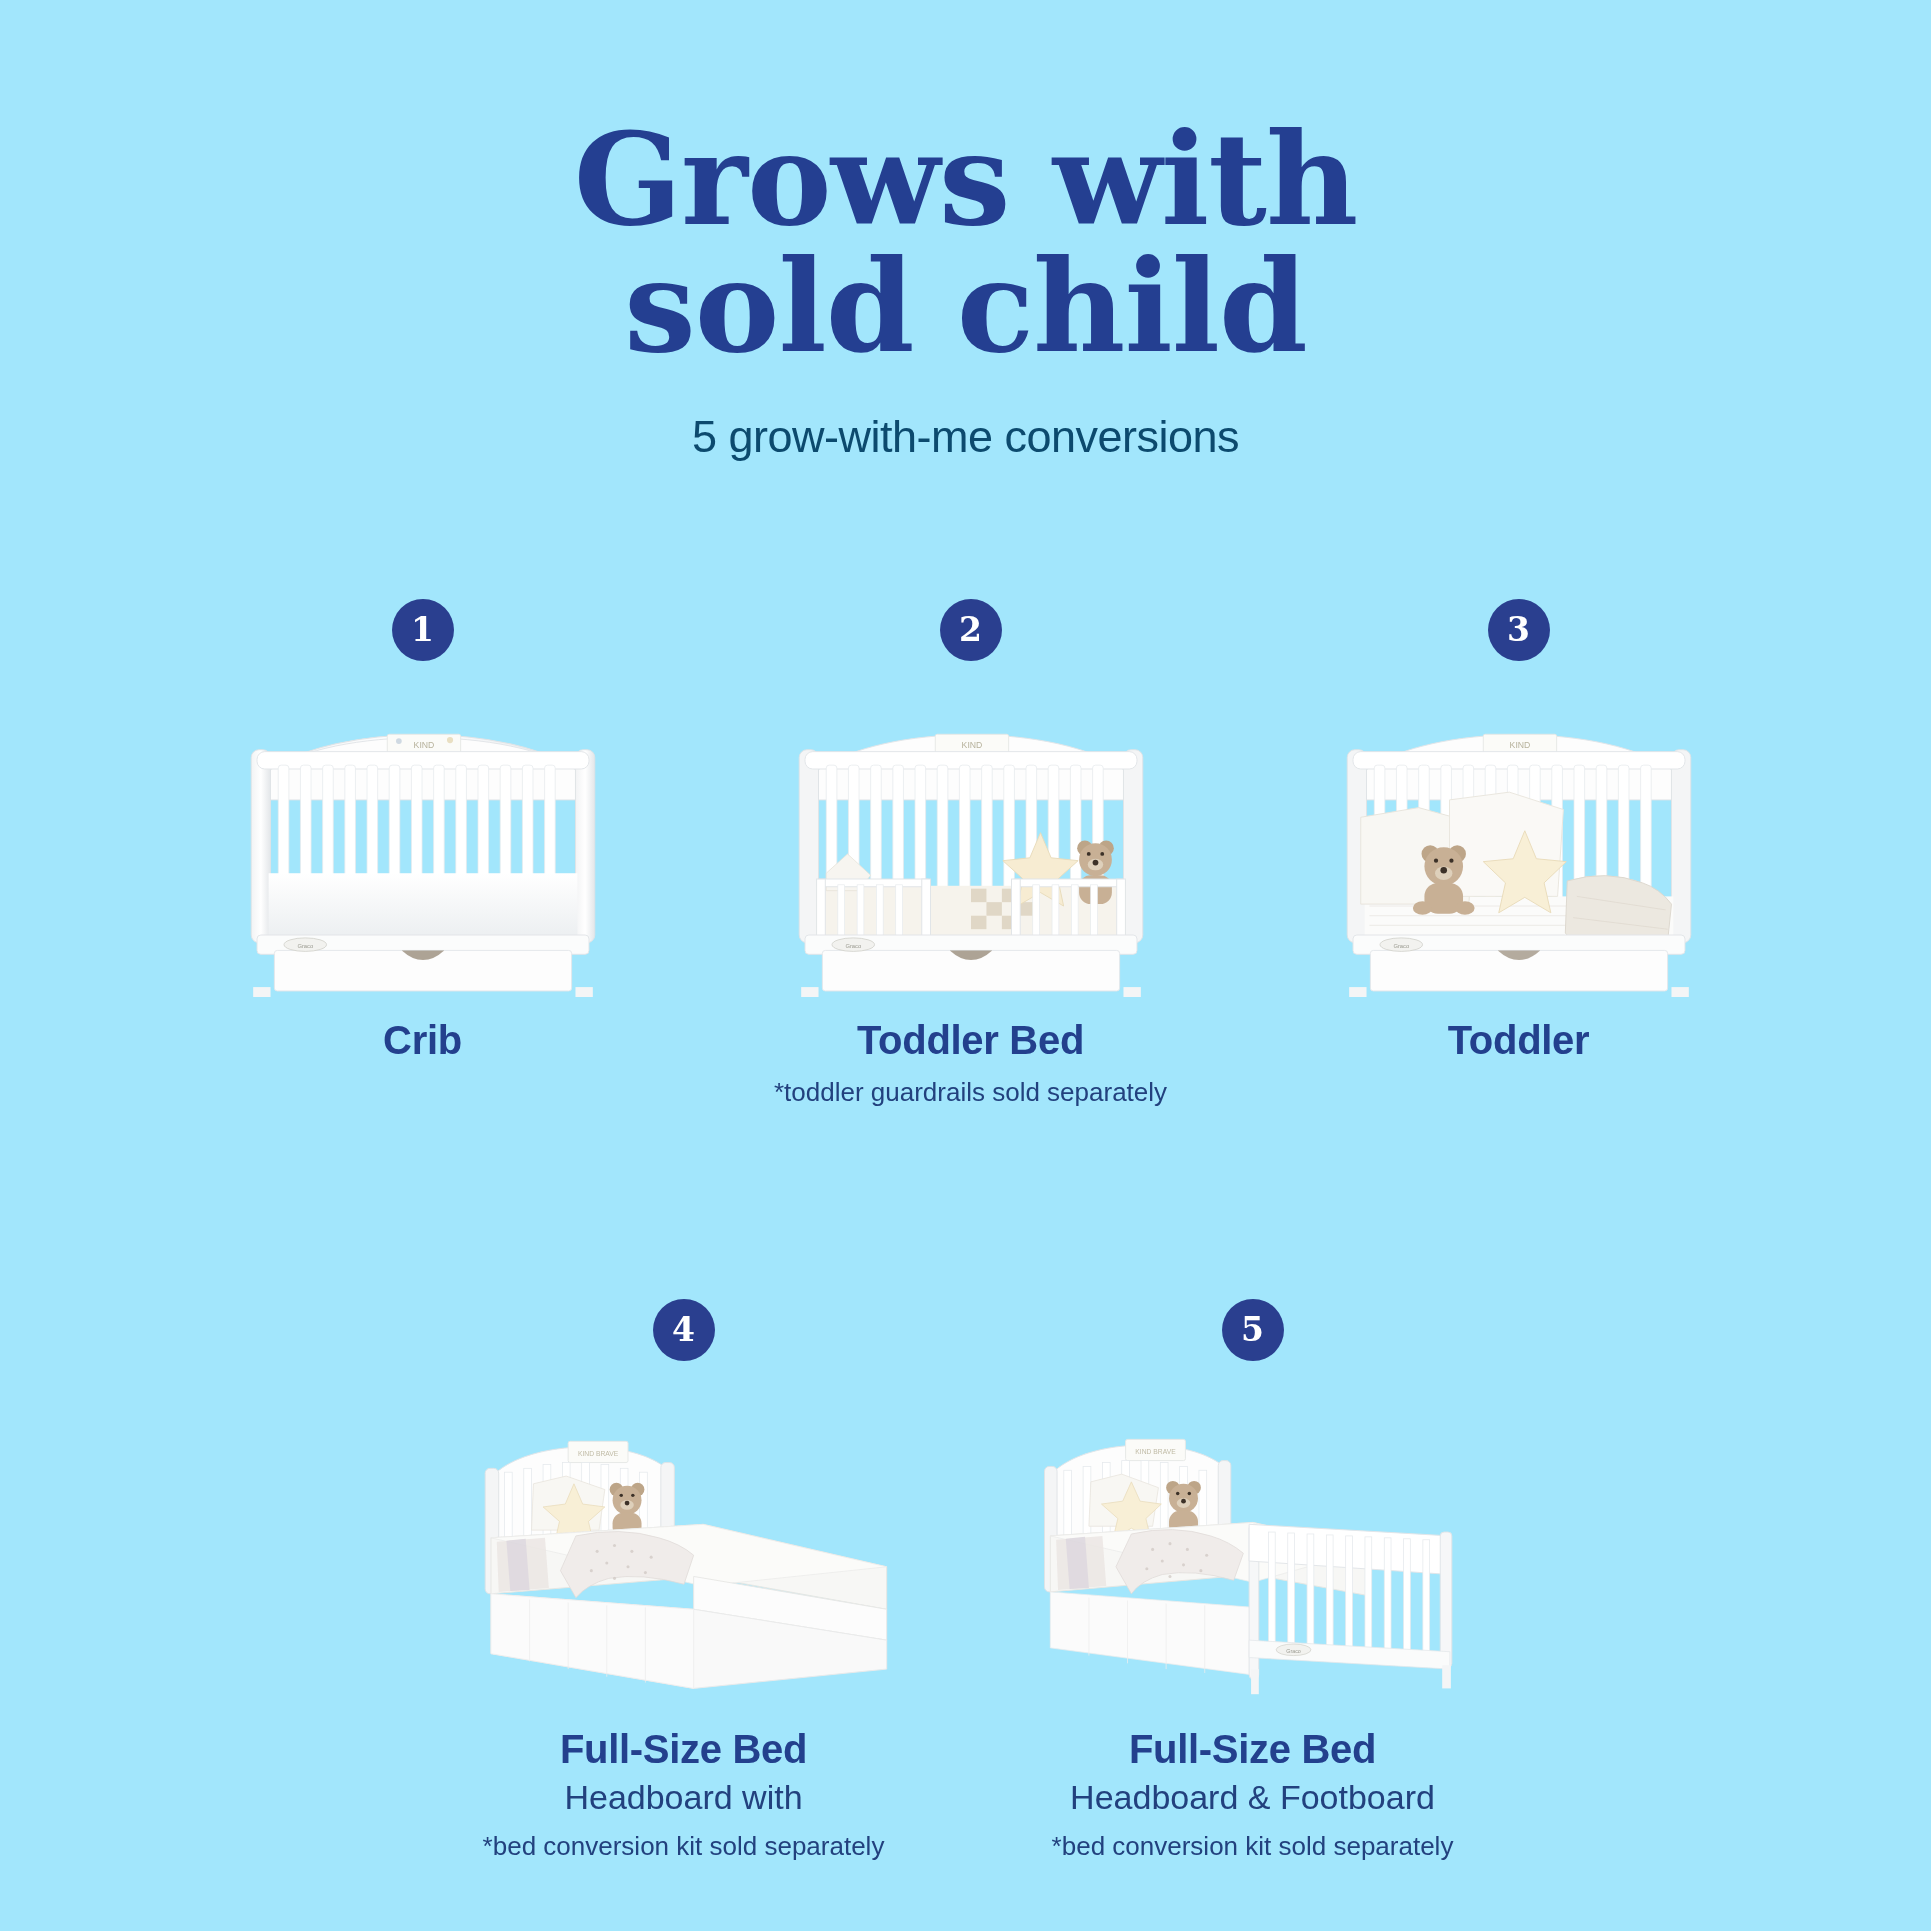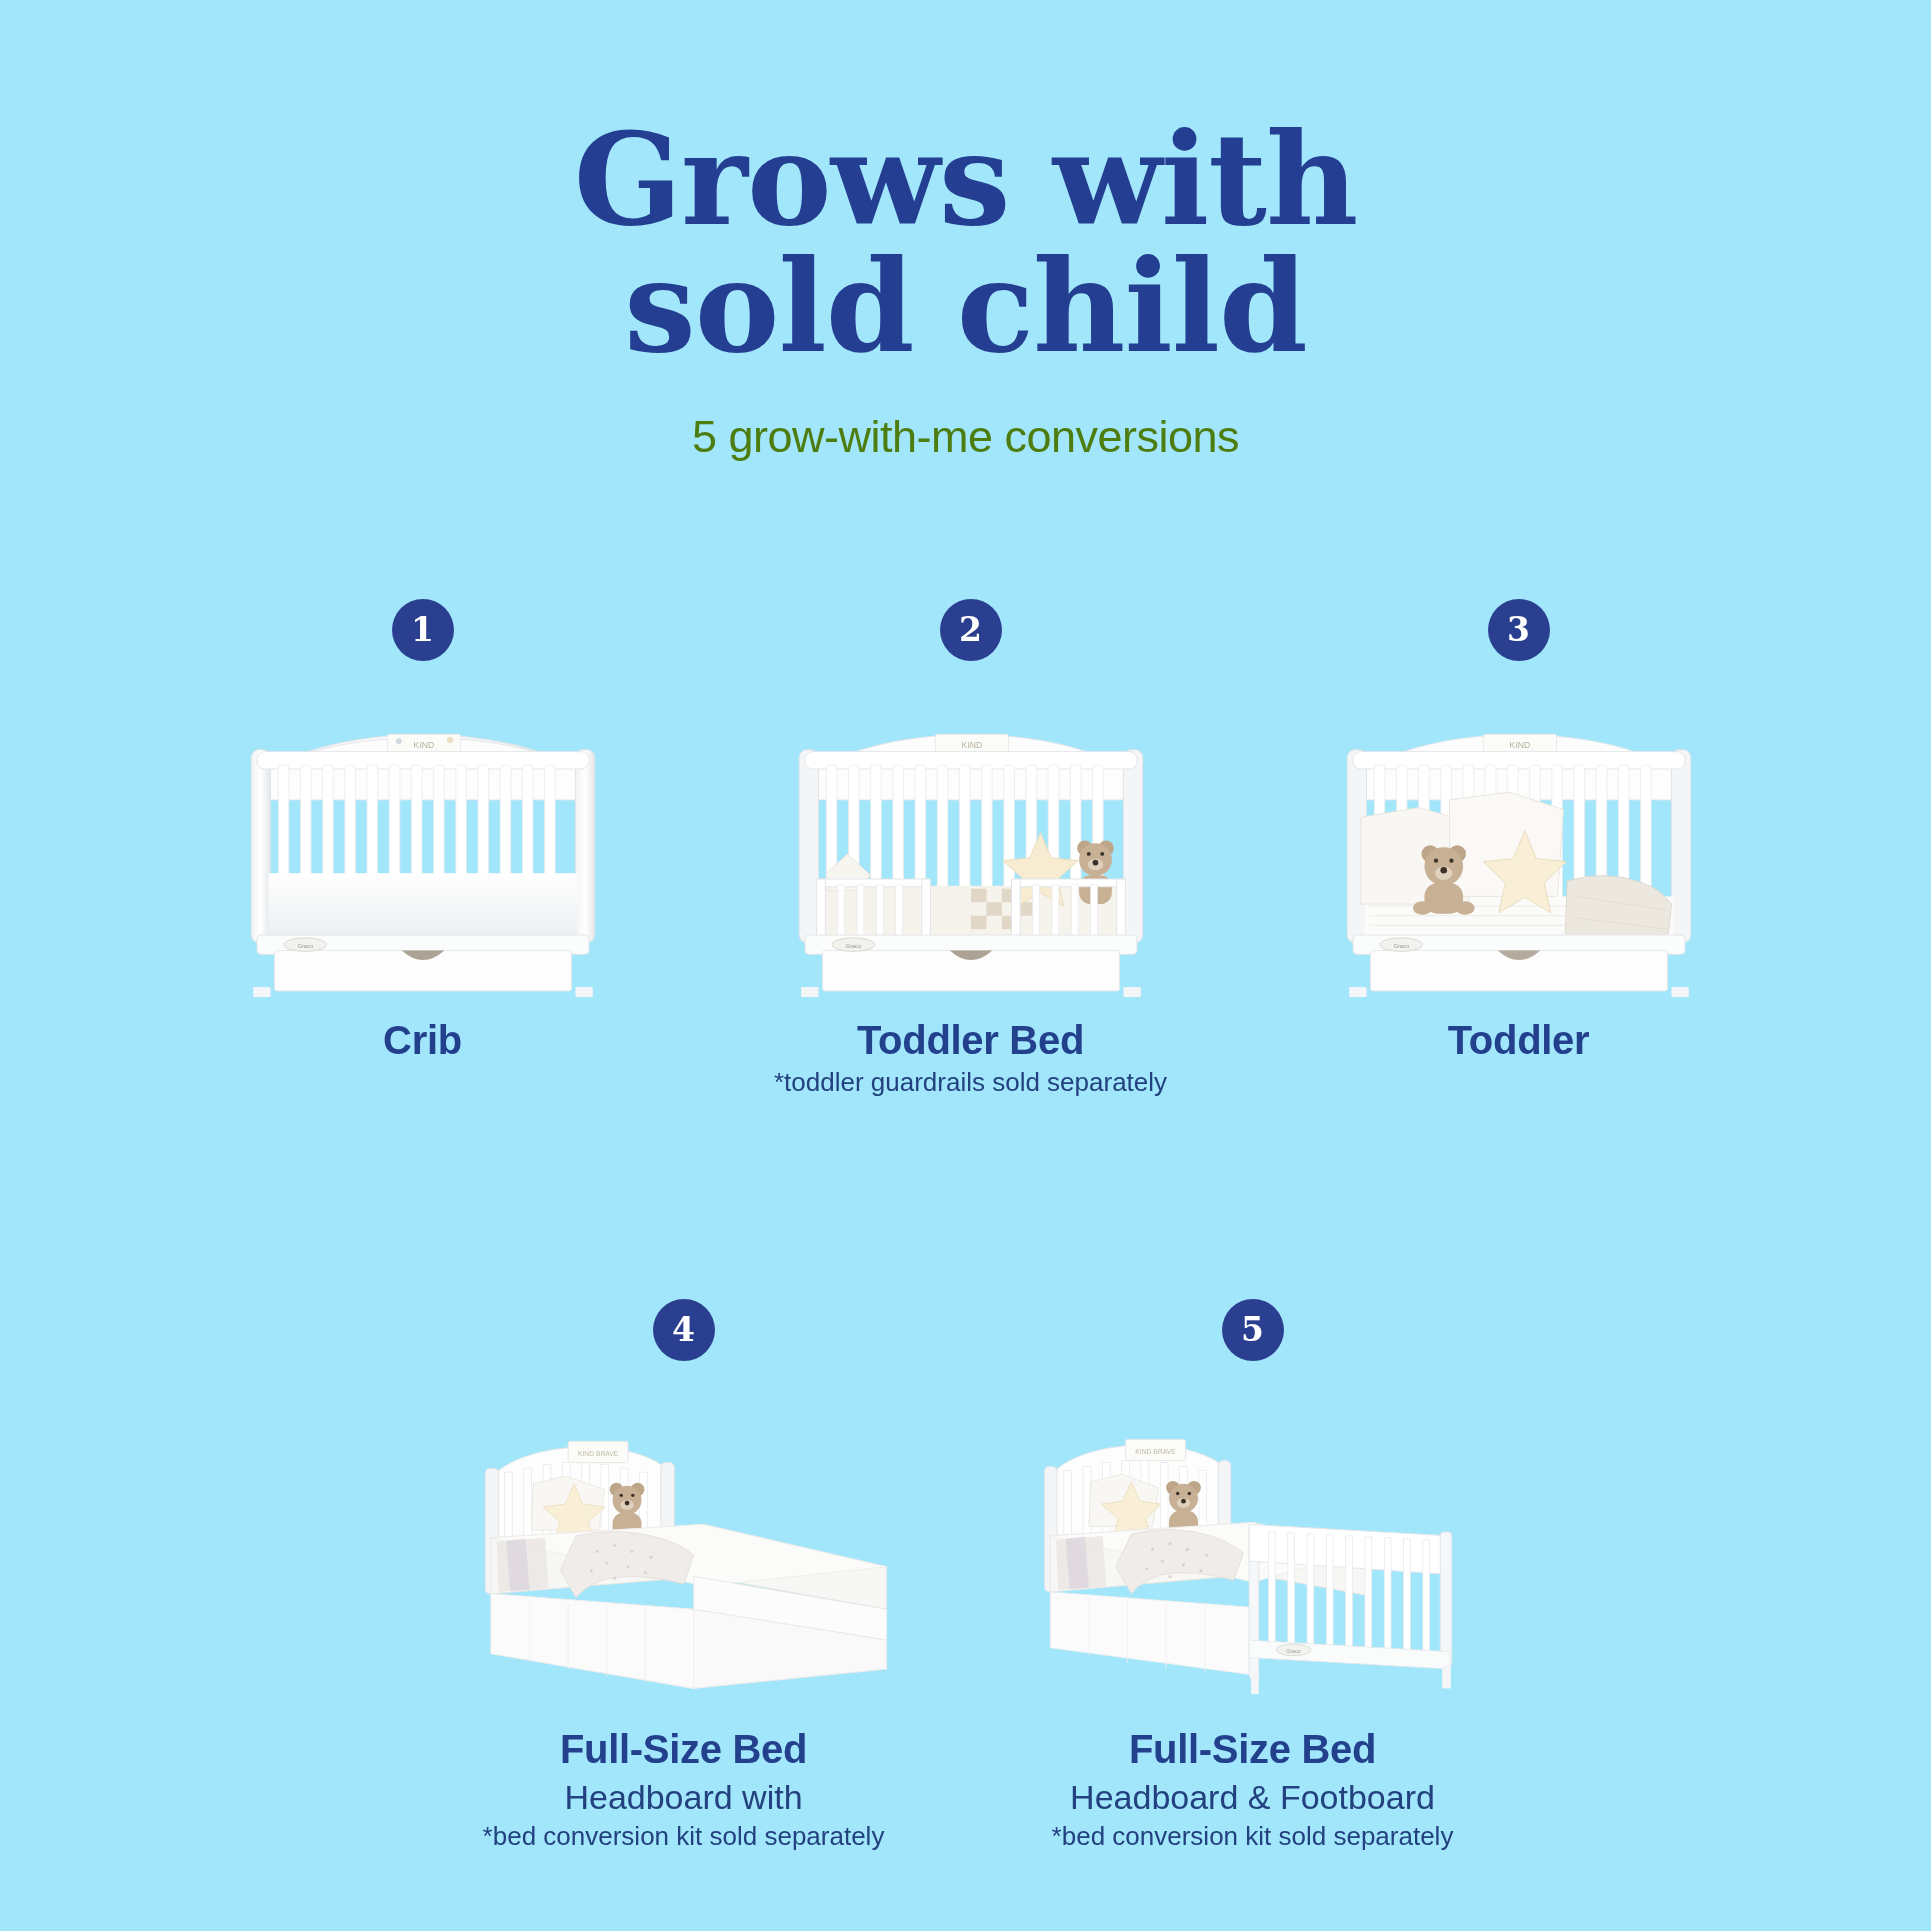--- a/index.html
+++ b/index.html
@@ -36,21 +36,21 @@
     letter-spacing: -1px;
     margin: 12px;
     padding: 0;
     font-family: "DejaVu Serif", serif;
   }
   .title .line2 { display: block; }
   .subtitle {
     margin-top: 41px;
     font-size: 45px;
     font-weight: 400;
-    color: #4d7c0f;
+    color: #0c4a6e;
     letter-spacing: -0.5px;
   }
 
   
   .row {
     position: absolute;
     left: 0;
     width: 1931px;
   }
   .row1 { top: 599px; }
@@ -97,21 +97,21 @@
   .cap-sub {
     font-size: 34px;
     font-weight: 400;
     color: #22417e;
     margin-top: 5.8px;
   }
   .cap-note {
     font-size: 26px;
     font-weight: 400;
     color: #22417e;
-    margin-top: 4px;
+    margin-top: 14px;
   }
 </style>
 </head>
 <body>
 
 <div class="page">
 
   <div class="header">
     <h1 class="title">
       <span>Grows with</span>

